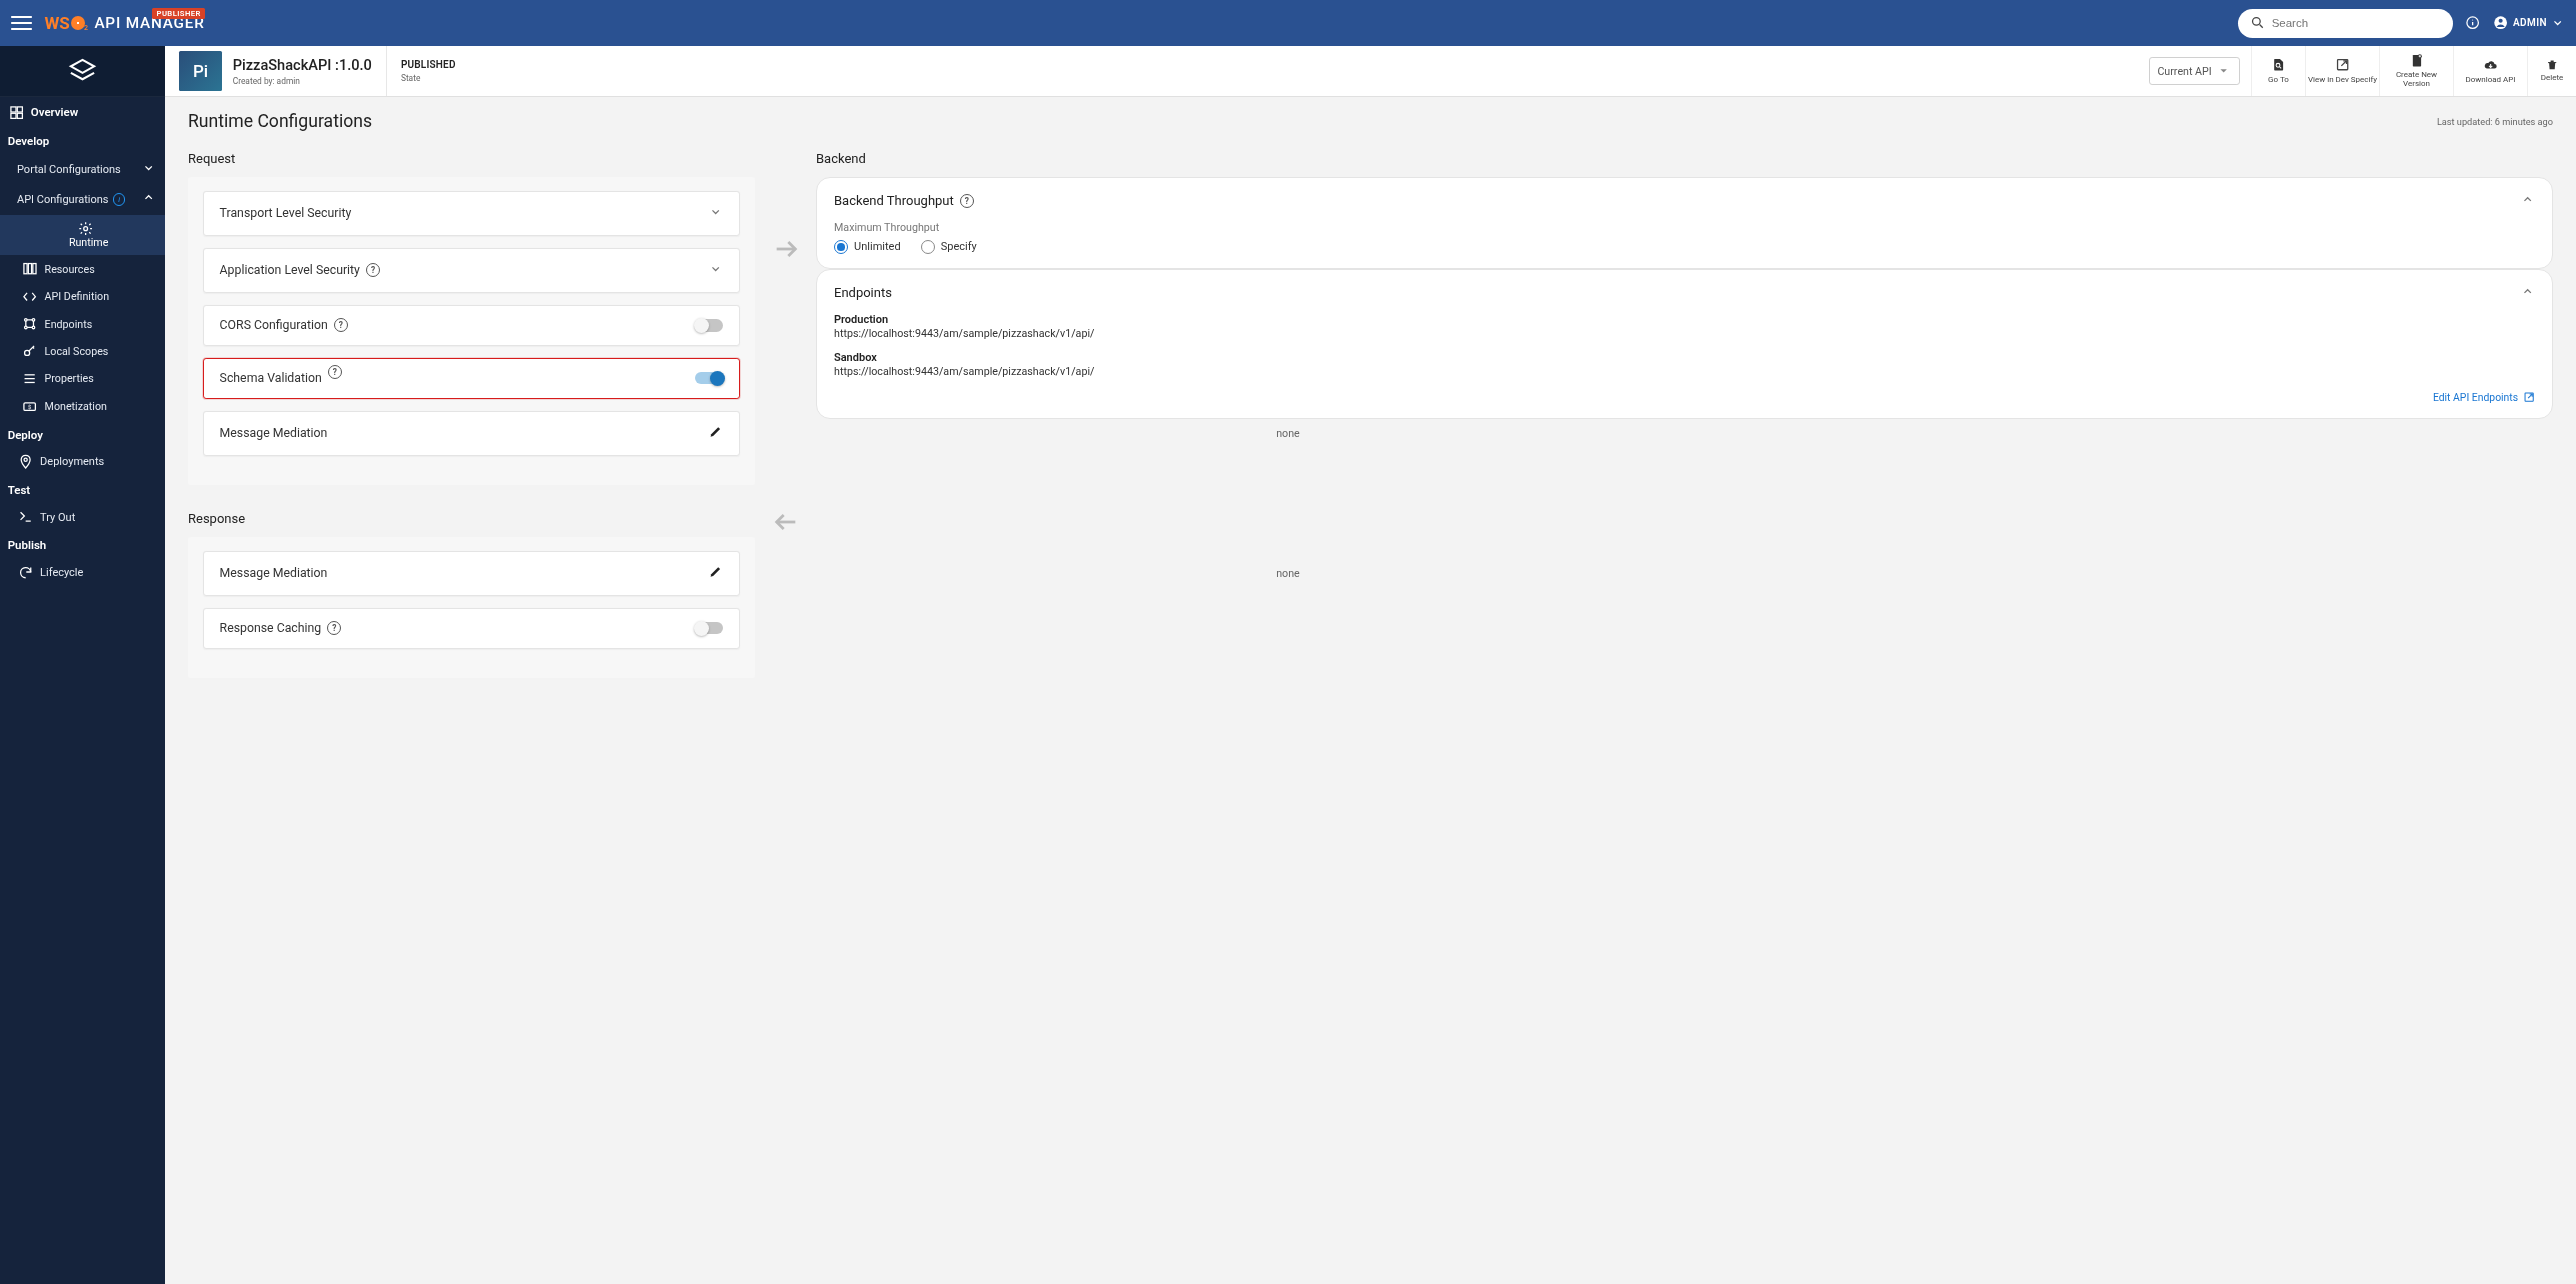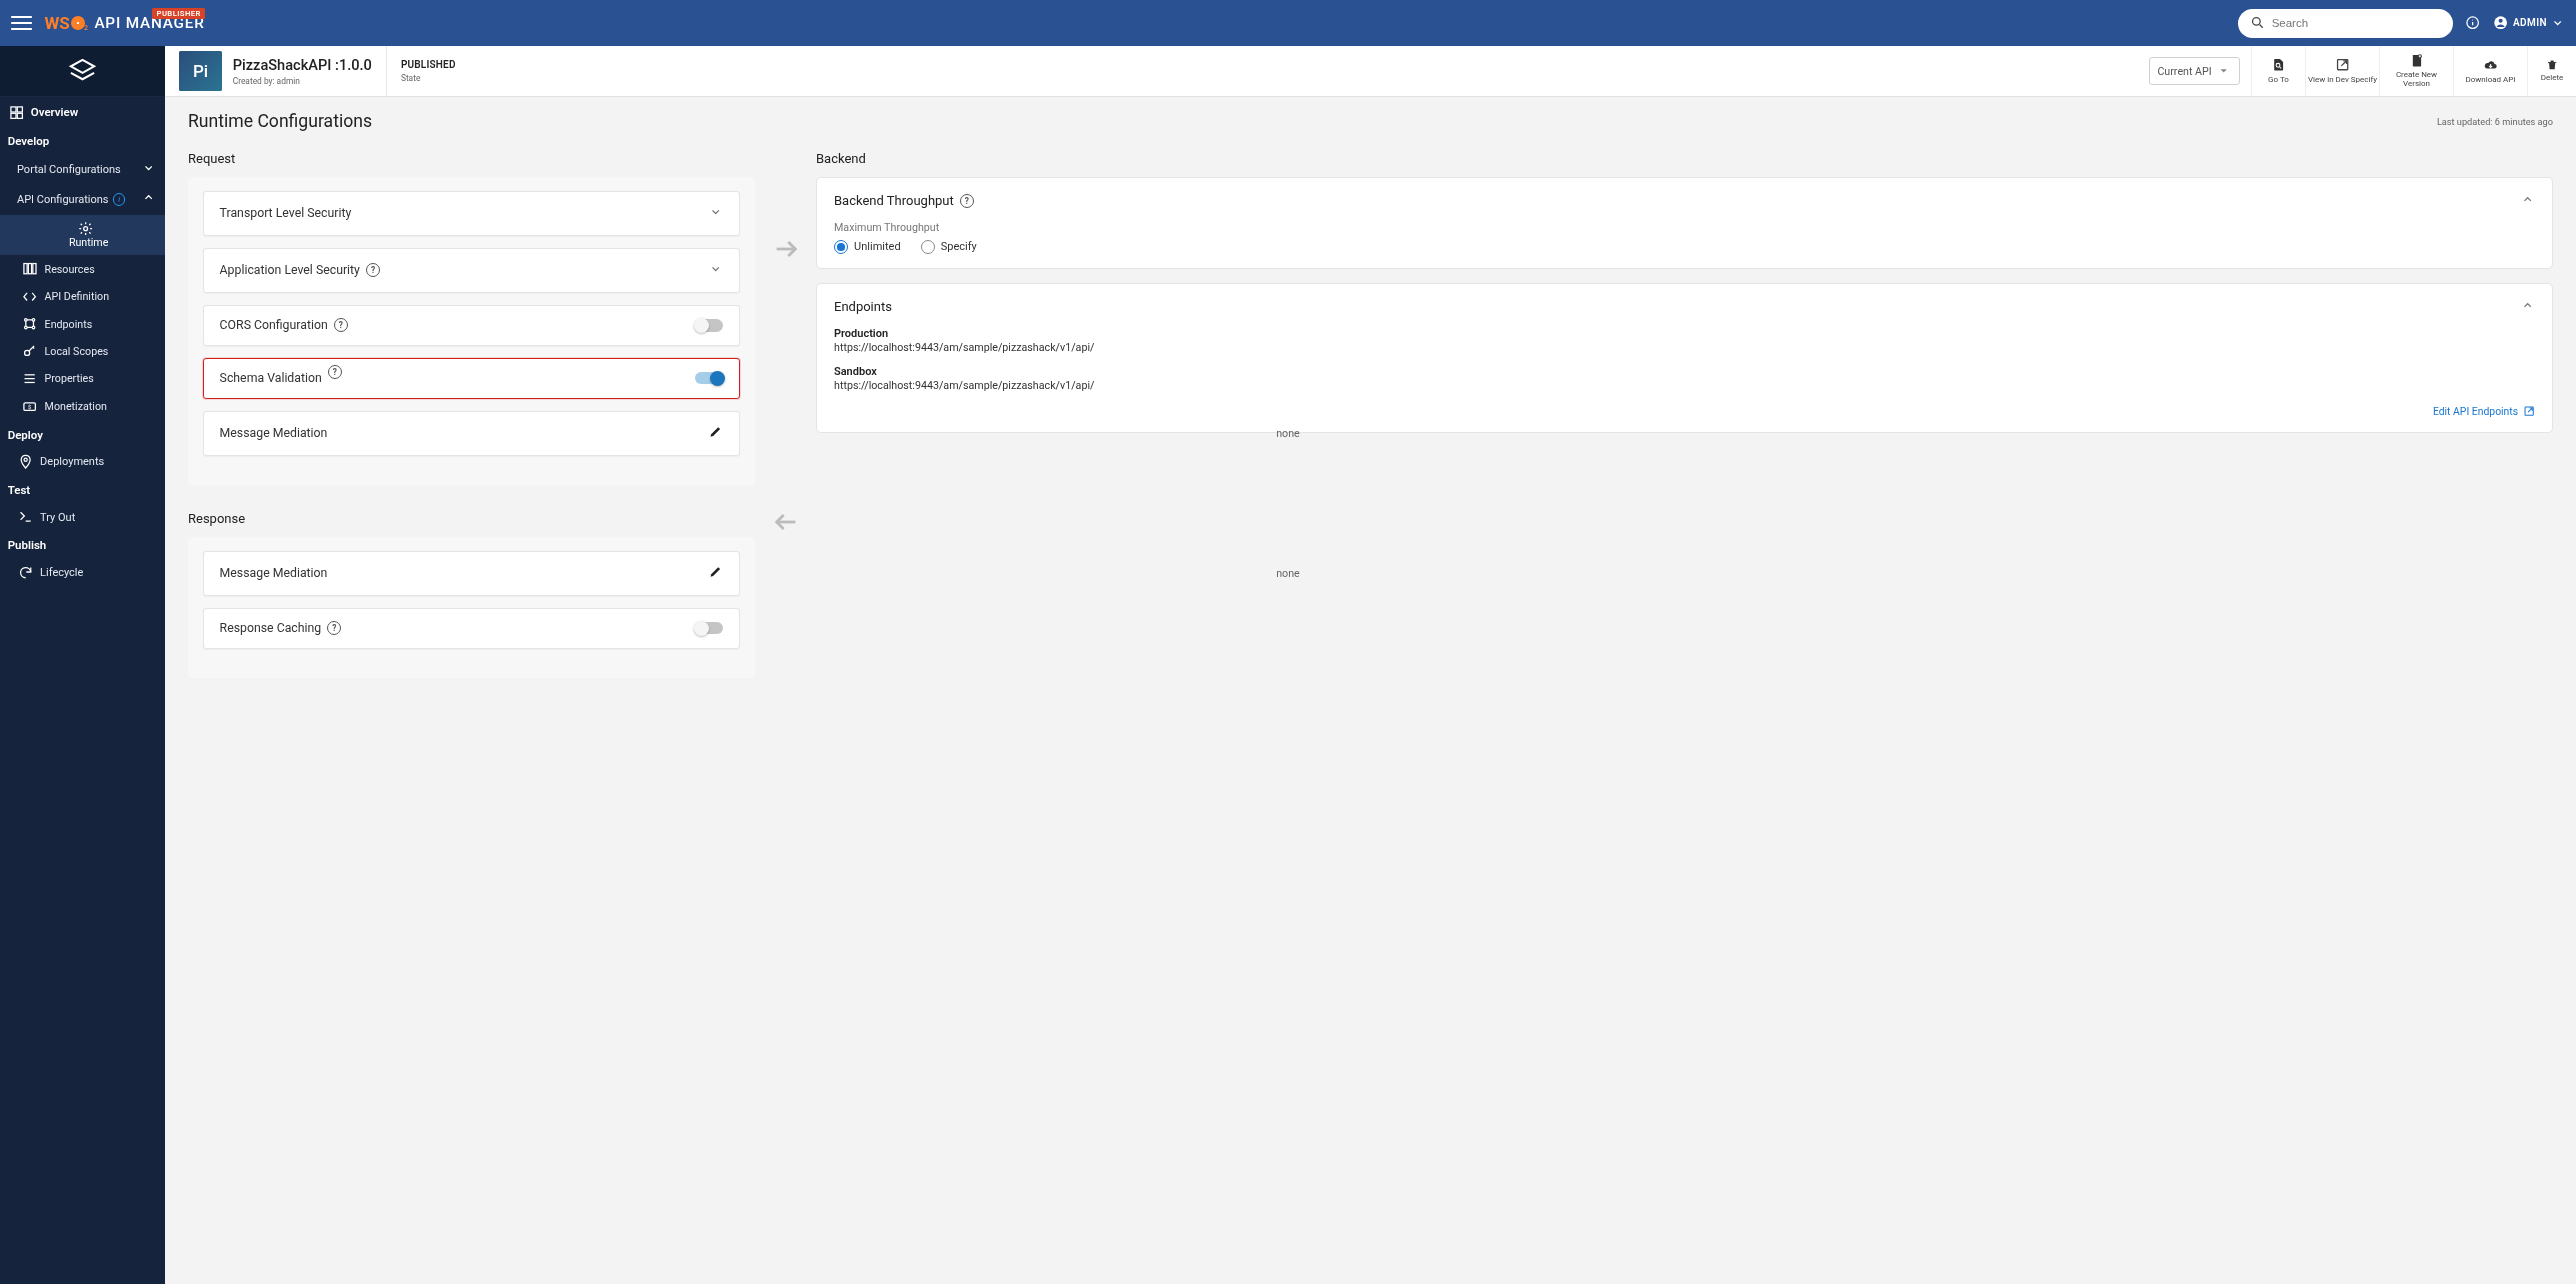--- a/index.html
+++ b/index.html
@@ -156,22 +156,22 @@
   }
   .toggle .knob {
     position:absolute; top:-1.5px; left:-1.5px; width:15.3px; height:15.3px; background:#f5f5f5;
     border-radius:50%; box-shadow:0 0.8px 2.3px rgba(0,0,0,.3);
   }
   .toggle.on { background:#a4cdea; }
   .toggle.on .knob { left:auto; right:-1.5px; background:#1b76bd; }
 
   
   .bk-card {
-    background:#fff; border:0.8px solid #e4e4e4; border-radius:5px;
-    padding:14px 17px; margin-bottom:14px;
+    background:#fff; border:0.8px solid #e4e4e4; border-radius:14px;
+    padding:14px 17px; 
   }
   .bk-card .bk-head { display:flex; align-items:center; font-size:13px; font-weight:400; margin-bottom:10.7px;}
   .bk-card .bk-head .chev-ico { margin-left:auto;}
   .bk-sub { font-size:10.7px; color:#777; margin-bottom:6.1px;}
 
   .radio-row { display:flex; align-items:center; gap:20px; }
   .radio {
     display:flex; align-items:center; cursor:pointer; color:#333; font-size:11px;
   }
   .radio .r {

